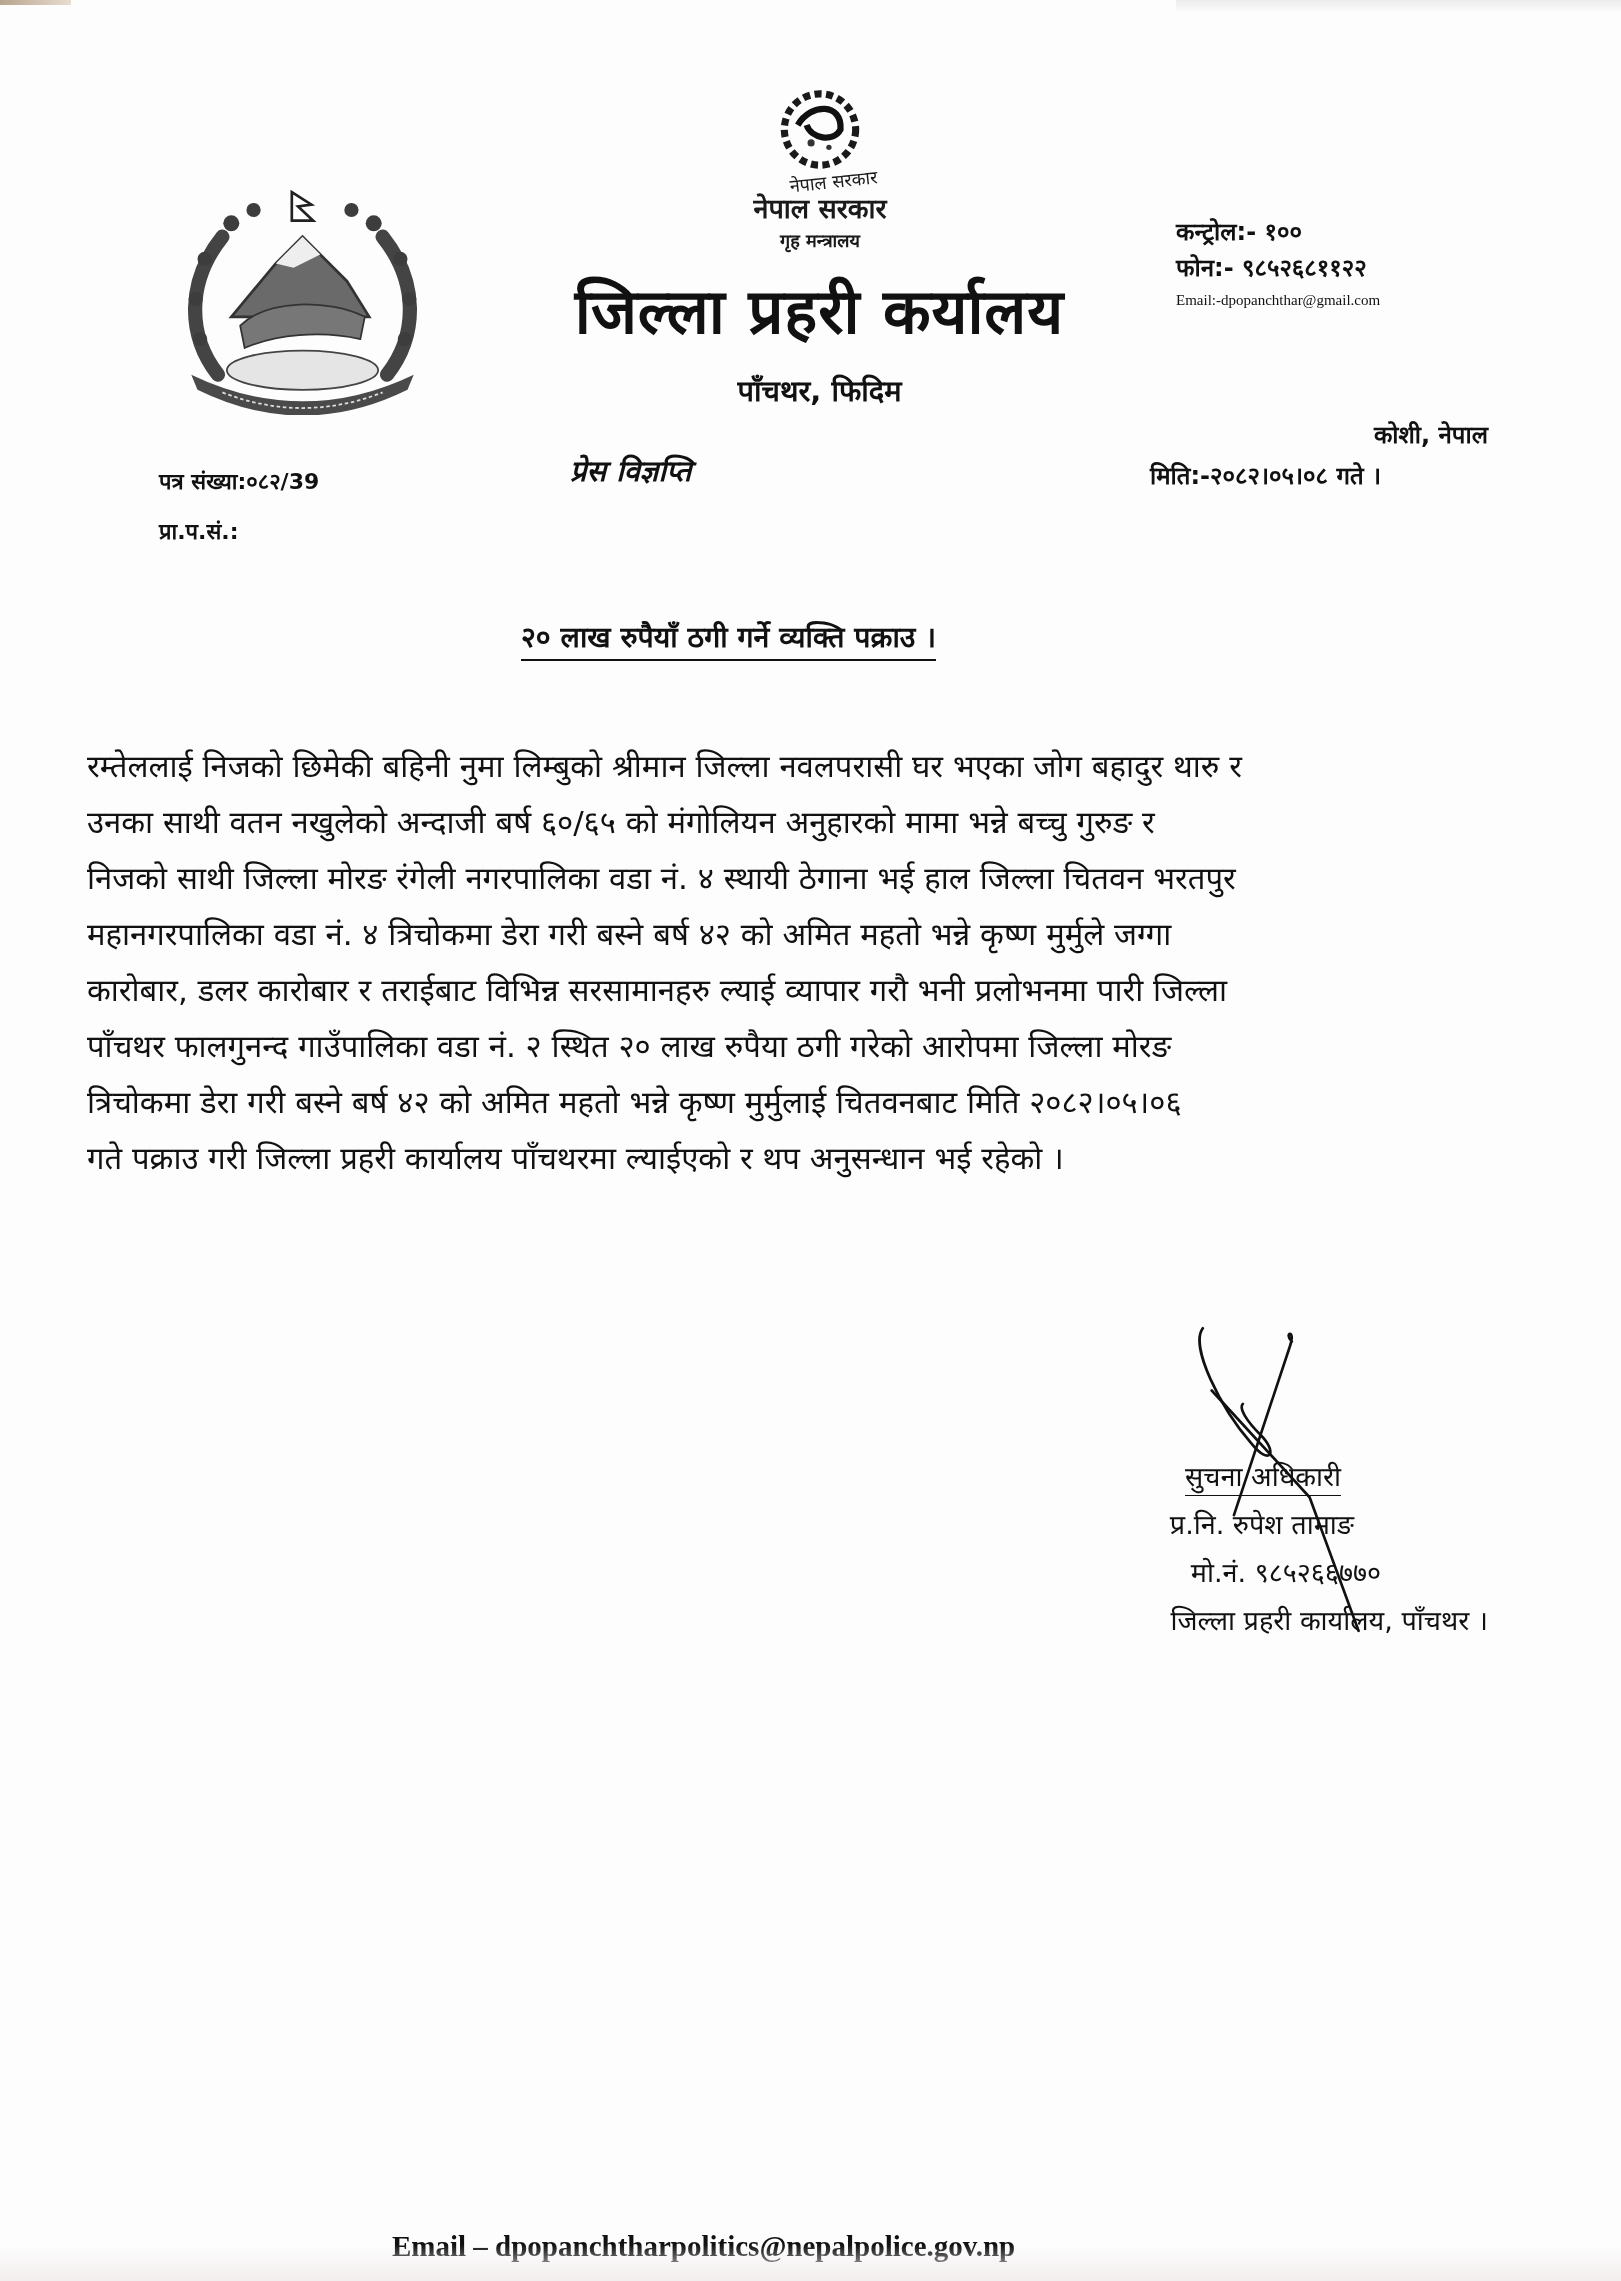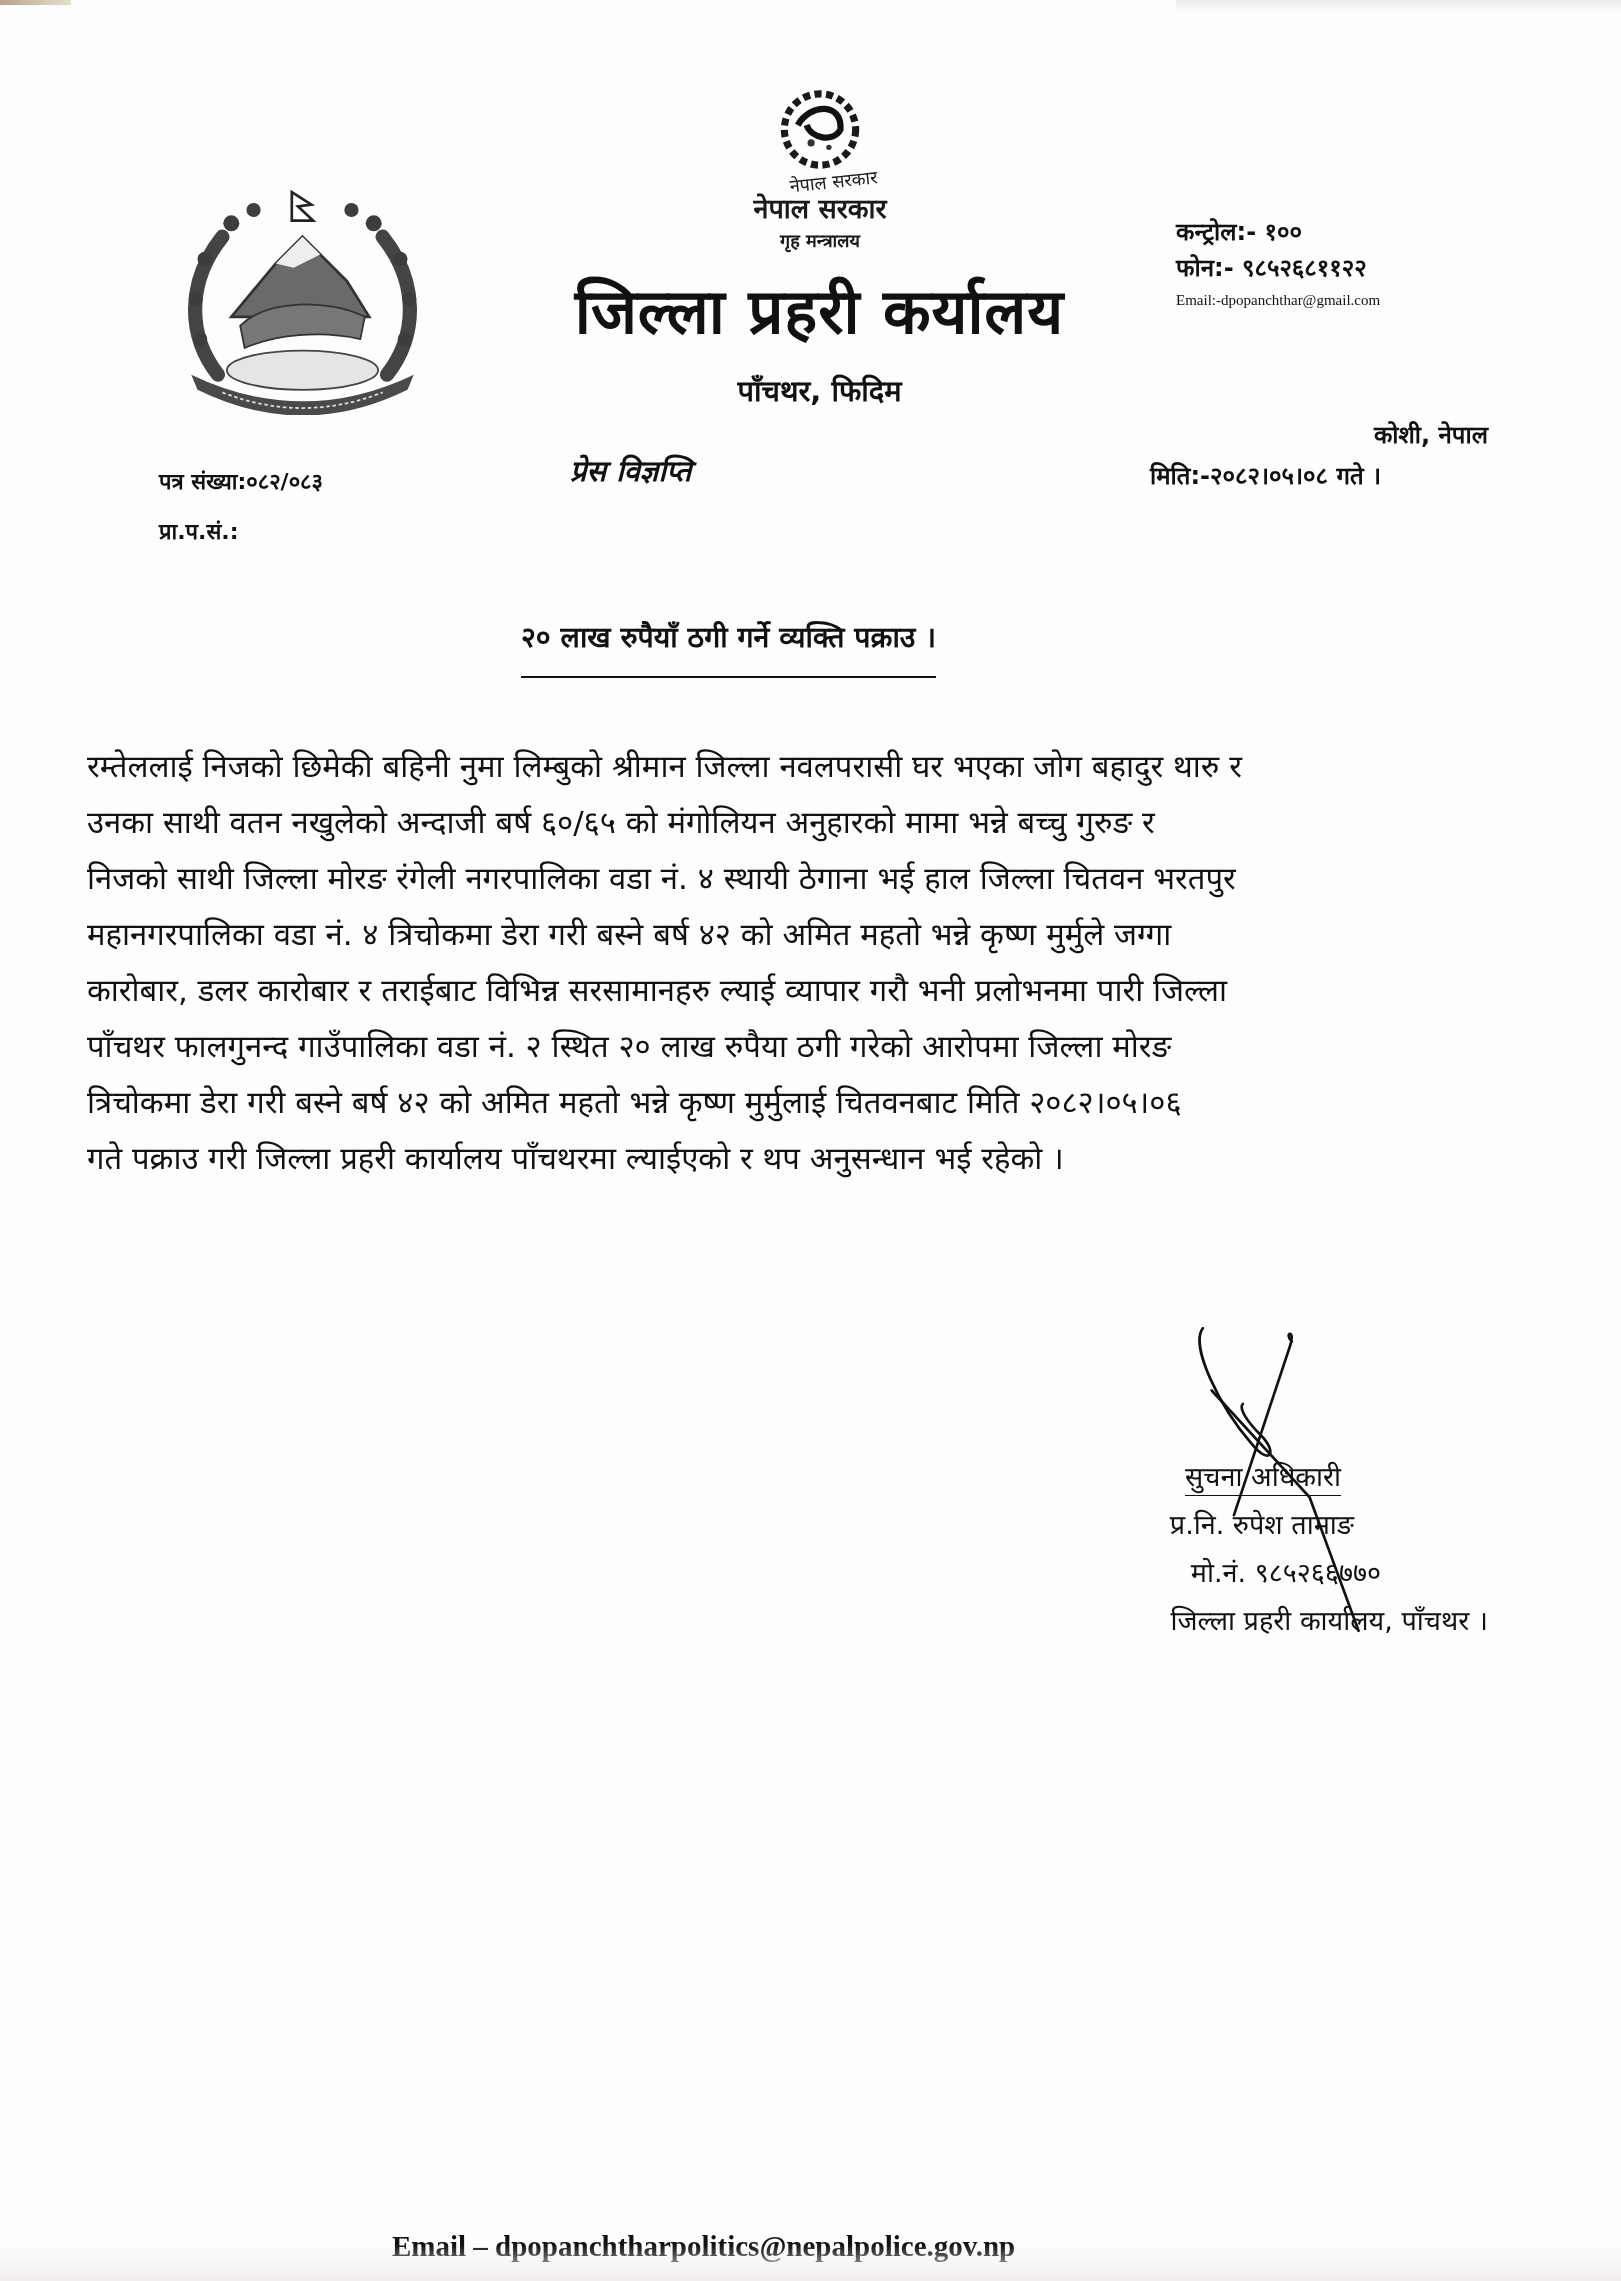--- a/index.html
+++ b/index.html
@@ -68,21 +68,21 @@
   .ref-number {
     position: absolute; left: 159px; top: 465px; font-size: 22px; font-weight: bold;
   }
   .ref-prev {
     position: absolute; left: 159px; top: 515px; font-size: 22px; font-weight: bold;
   }
 
   .subject {
     position: absolute; left: 521px; top: 617px;
     font-size: 28.5px; font-weight: bold;
-    border-bottom: 2.7px solid #111; padding-bottom: 21px;
+    border-bottom: 2.7px solid #111; padding-bottom: 4px;
   }
 
   .body-text {
     position: absolute; left: 87px; top: 738px; width: 1426px;
     font-size: 31px; line-height: 56px; text-align: justify;
     text-align-last: left;
   }
   .body-line { display: block; white-space: nowrap; }
 
   .signature {
@@ -167,21 +167,21 @@
 <div class="press-label">प्रेस विज्ञप्ति</div>
 
 <div class="contact-block">
   <span class="control">कन्ट्रोल:- १००</span>
   <span class="phone">फोन:- ९८५२६८११२२</span>
   <span class="email">Email:-dpopanchthar@gmail.com</span>
 </div>
 <div class="province">कोशी, नेपाल</div>
 <div class="date-line">मिति:-२०८२।०५।०८ गते ।</div>
 
-<div class="ref-number">पत्र संख्या:०८२/०८३</div>
+<div class="ref-number">पत्र संख्या:०८२/39</div>
 <div class="ref-prev">प्रा.प.सं.:</div>
 
 <div class="subject">२० लाख रुपैयाँ ठगी गर्ने व्यक्ति पक्राउ ।</div>
 
 <div class="body-text">
   <span class="body-line">रम्तेललाई निजको छिमेकी बहिनी नुमा लिम्बुको श्रीमान जिल्ला नवलपरासी घर भएका जोग बहादुर थारु र</span>
   <span class="body-line">उनका साथी वतन नखुलेको अन्दाजी बर्ष ६०/६५ को मंगोलियन अनुहारको मामा भन्ने बच्चु गुरुङ र</span>
   <span class="body-line">निजको साथी जिल्ला मोरङ रंगेली नगरपालिका वडा नं. ४ स्थायी ठेगाना भई हाल जिल्ला चितवन भरतपुर</span>
   <span class="body-line">महानगरपालिका वडा नं. ४ त्रिचोकमा डेरा गरी बस्ने बर्ष ४२ को अमित महतो भन्ने कृष्ण मुर्मुले जग्गा</span>
   <span class="body-line">कारोबार, डलर कारोबार र तराईबाट विभिन्न सरसामानहरु ल्याई व्यापार गरौ भनी प्रलोभनमा पारी जिल्ला</span>

